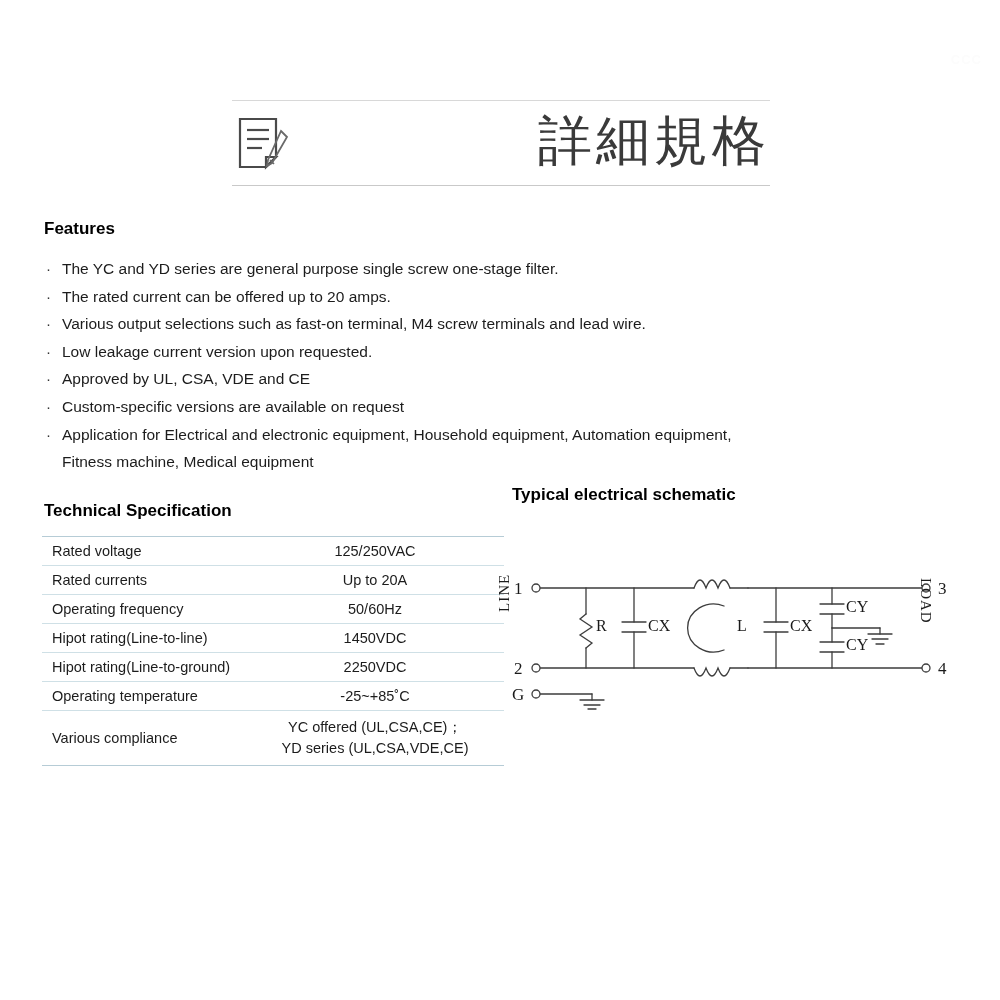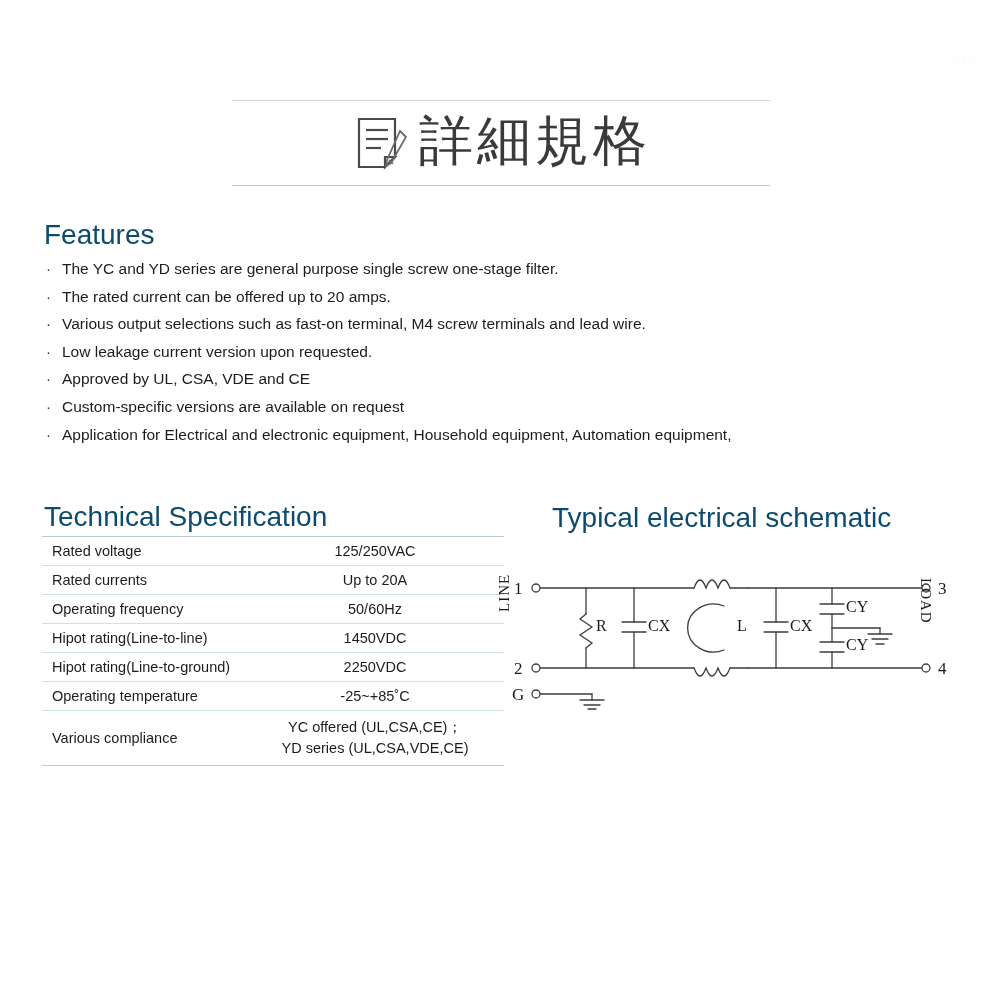--- a/index.html
+++ b/index.html
@@ -33,21 +33,21 @@
   .banner {
     position: absolute;
     left: 232px;
     top: 100px;
     width: 538px;
     height: 84px;
     border-top: 1px solid #d8d8d8;
     border-bottom: 1px solid #c9c9c9;
     display: flex;
     align-items: center;
-    justify-content: center;
+    justify-content: space-between;
     gap: 6px;
   }
   .banner-icon {
     width: 62px;
     height: 62px;
     position: relative;
     flex: none;
     margin-top: 2px;
   }
   .banner-title {
@@ -56,29 +56,29 @@
     color: #3a3a3a;
     font-family: "DejaVu Sans", "Liberation Sans", sans-serif;
     letter-spacing: 4px;
     white-space: nowrap;
     padding-bottom: 4px;
   }
 
   
   .sec-heading {
     position: absolute;
-    font-size: 28px;
-    font-weight: normal;
-    color: #0c4a6e;
+    font-size: 17px;
+    font-weight: bold;
+    color: #000000;
     letter-spacing: 0px;
     white-space: nowrap;
   }
   #features-heading { left: 44px; top: 219px; }
   #techspec-heading { left: 44px; top: 501px; }
-  #schematic-heading { left: 512px; top: 502px; margin-left: 40px; }
+  #schematic-heading { left: 512px; top: 485px; }
 
   
   .features {
     position: absolute;
     left: 46px;
     top: 255px;
     width: 880px;
   }
   .feat-row {
     display: flex;
@@ -204,20 +204,21 @@
     <span class="feat-text">Approved by UL, CSA, VDE and CE</span>
   </div>
   <div class="feat-row">
     <span class="feat-bullet">·</span>
     <span class="feat-text">Custom-specific versions are available on request</span>
   </div>
   <div class="feat-row">
     <span class="feat-bullet">·</span>
     <span class="feat-text">
       <span>Application for Electrical and electronic equipment, Household equipment, Automation equipment,</span>
+      <span class="cont">Fitness machine, Medical equipment</span>
     </span>
   </div>
 </div>
 
 <div class="sec-heading" id="techspec-heading">Technical Specification</div>
 
 <table class="spec-table">
   <tbody>
     <tr>
       <td>Rated voltage</td>

